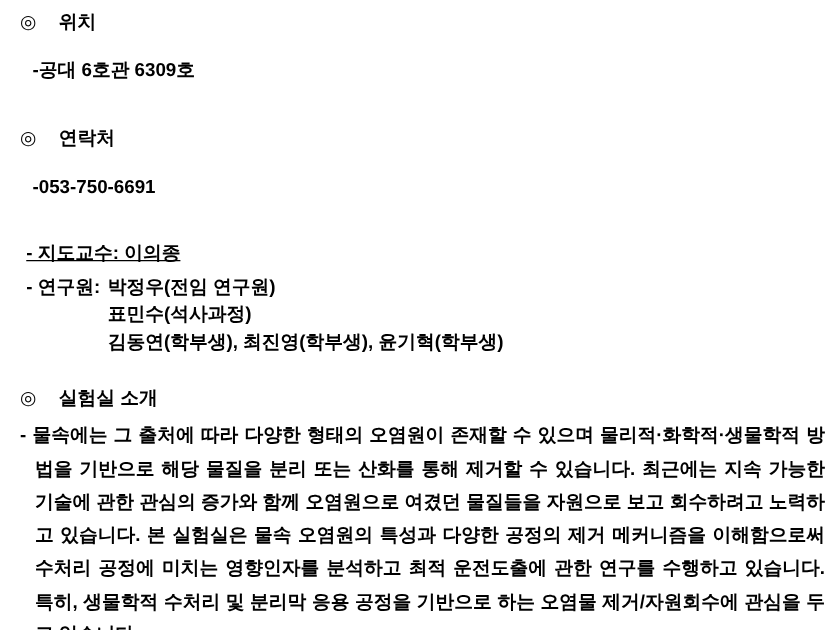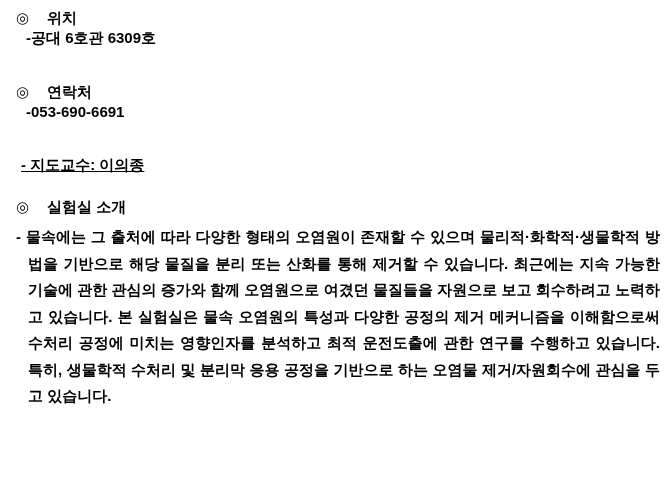--- a/index.html
+++ b/index.html
@@ -25,21 +25,21 @@
     white-space: nowrap;
   }
   .bullet {
     display: inline-block;
     font-size: 15px;
   }
   .section-title {
     margin-left: 18px;
   }
   .sub-line {
-    margin-top: 4px;
+    margin-top: 23px;
     padding-left: 10px;
     line-height: 16px;
     white-space: nowrap;
   }
   .section-contact { margin-top: 38px; }
   .section-members { margin-top: 37px; }
   .section-intro   { margin-top: 26px; }
   .member-line {
     margin-top: 11px;
     padding-left: 5px;
@@ -80,25 +80,33 @@
     <div class="section-header">
       <span class="bullet">◎</span><span class="section-title">위치</span>
     </div>
     <div class="sub-line">-공대 6호관 6309호</div>
   </section>
 
   <section class="section-contact">
     <div class="section-header">
       <span class="bullet">◎</span><span class="section-title">연락처</span>
     </div>
-    <div class="sub-line">-053-690-6691</div>
+    <div class="sub-line">-053-750-6691</div>
   </section>
 
   <section class="section-members">
     <div class="member-line">- 지도교수: 이의종</div>
+    <div class="researcher-row">
+      <span class="researcher-label">- 연구원:</span>
+      <div class="researcher-names">
+        <div class="name-line">박정우(전임 연구원)</div>
+        <div class="name-line">표민수(석사과정)</div>
+        <div class="name-line">김동연(학부생), 최진영(학부생), 윤기혁(학부생)</div>
+      </div>
+    </div>
   </section>
 
   <section class="section-intro">
     <div class="section-header">
       <span class="bullet">◎</span><span class="section-title">실험실 소개</span>
     </div>
     <div class="intro-paragraph">- 물속에는 그 출처에 따라 다양한 형태의 오염원이 존재할 수 있으며 물리적·화학적·생물학적 방법을 기반으로 해당 물질을 분리 또는 산화를 통해 제거할 수 있습니다. 최근에는 지속 가능한 기술에 관한 관심의 증가와 함께 오염원으로 여겼던 물질들을 자원으로 보고 회수하려고 노력하고 있습니다. 본 실험실은 물속 오염원의 특성과 다양한 공정의 제거 메커니즘을 이해함으로써 수처리 공정에 미치는 영향인자를 분석하고 최적 운전도출에 관한 연구를 수행하고 있습니다. 특히, 생물학적 수처리 및 분리막 응용 공정을 기반으로 하는 오염물 제거/자원회수에 관심을 두고 있습니다.</div>
   </section>
 
 </div>

